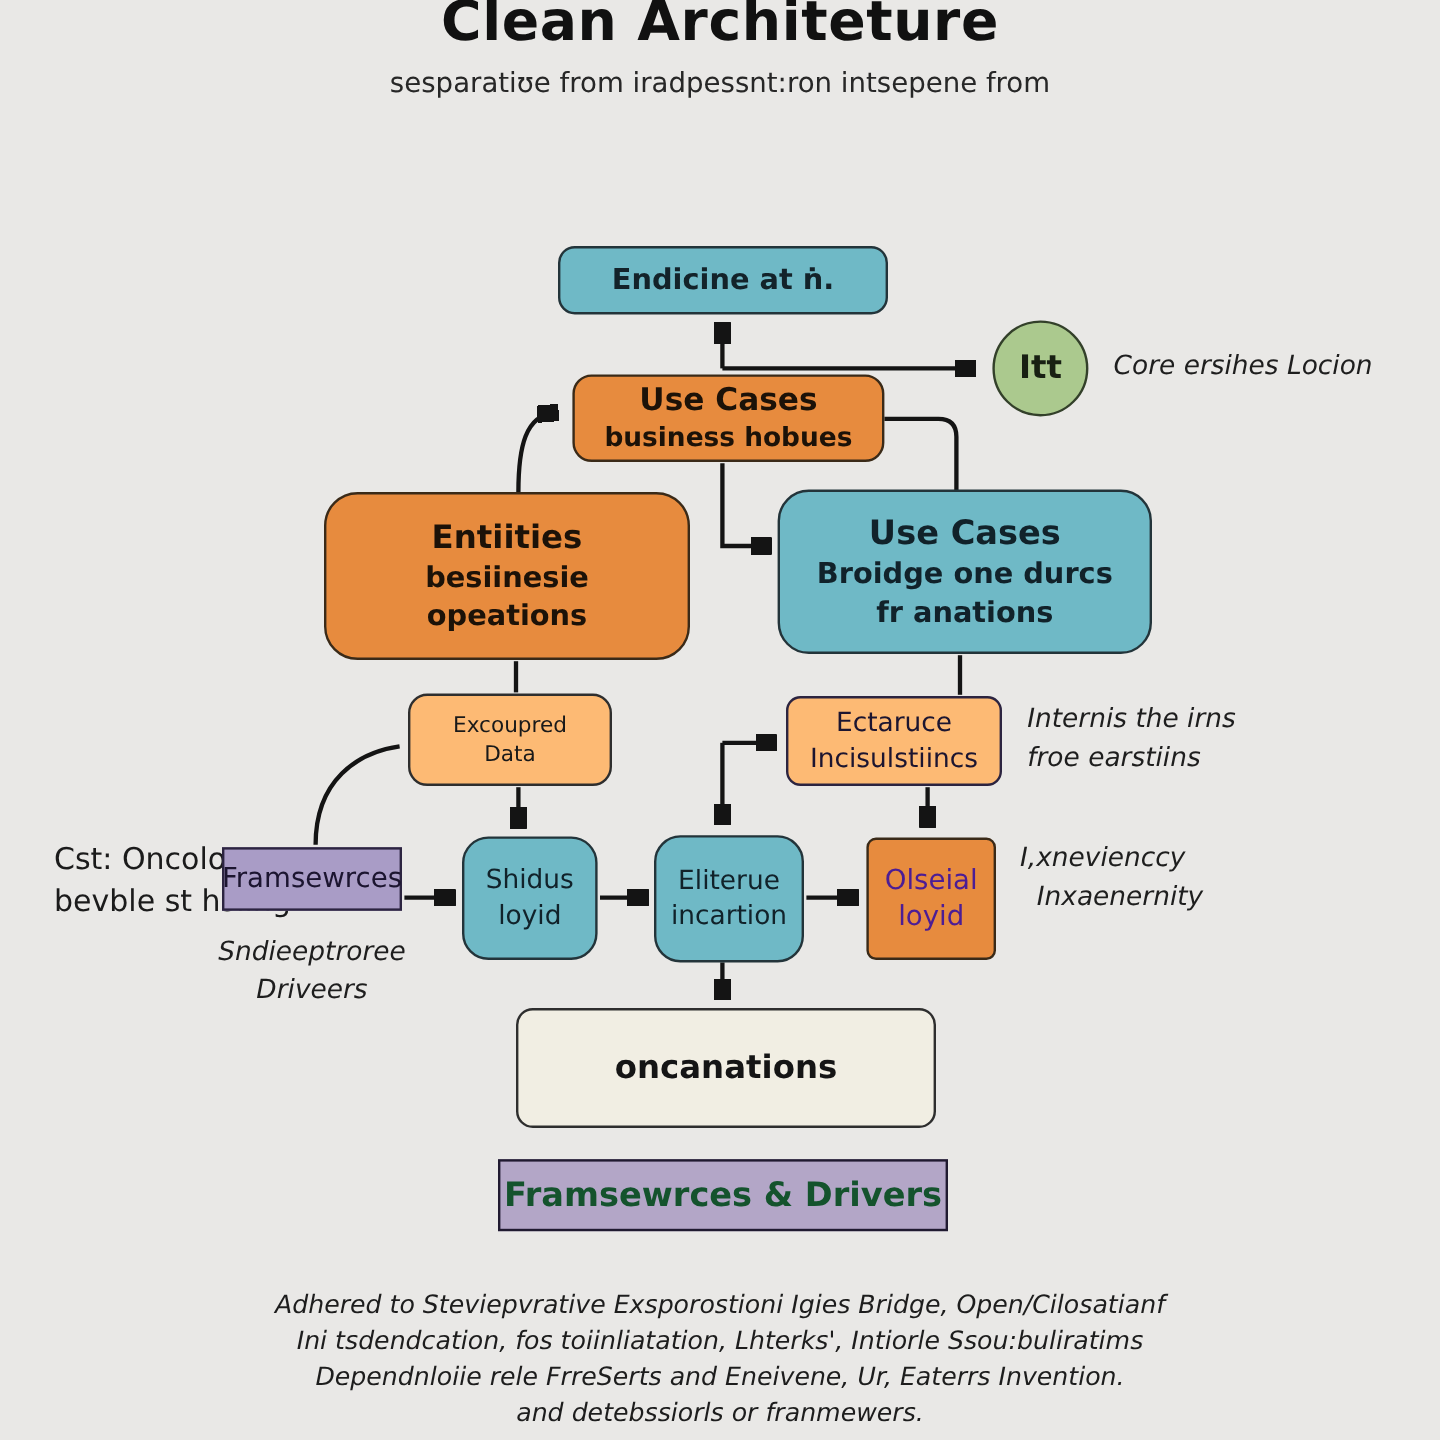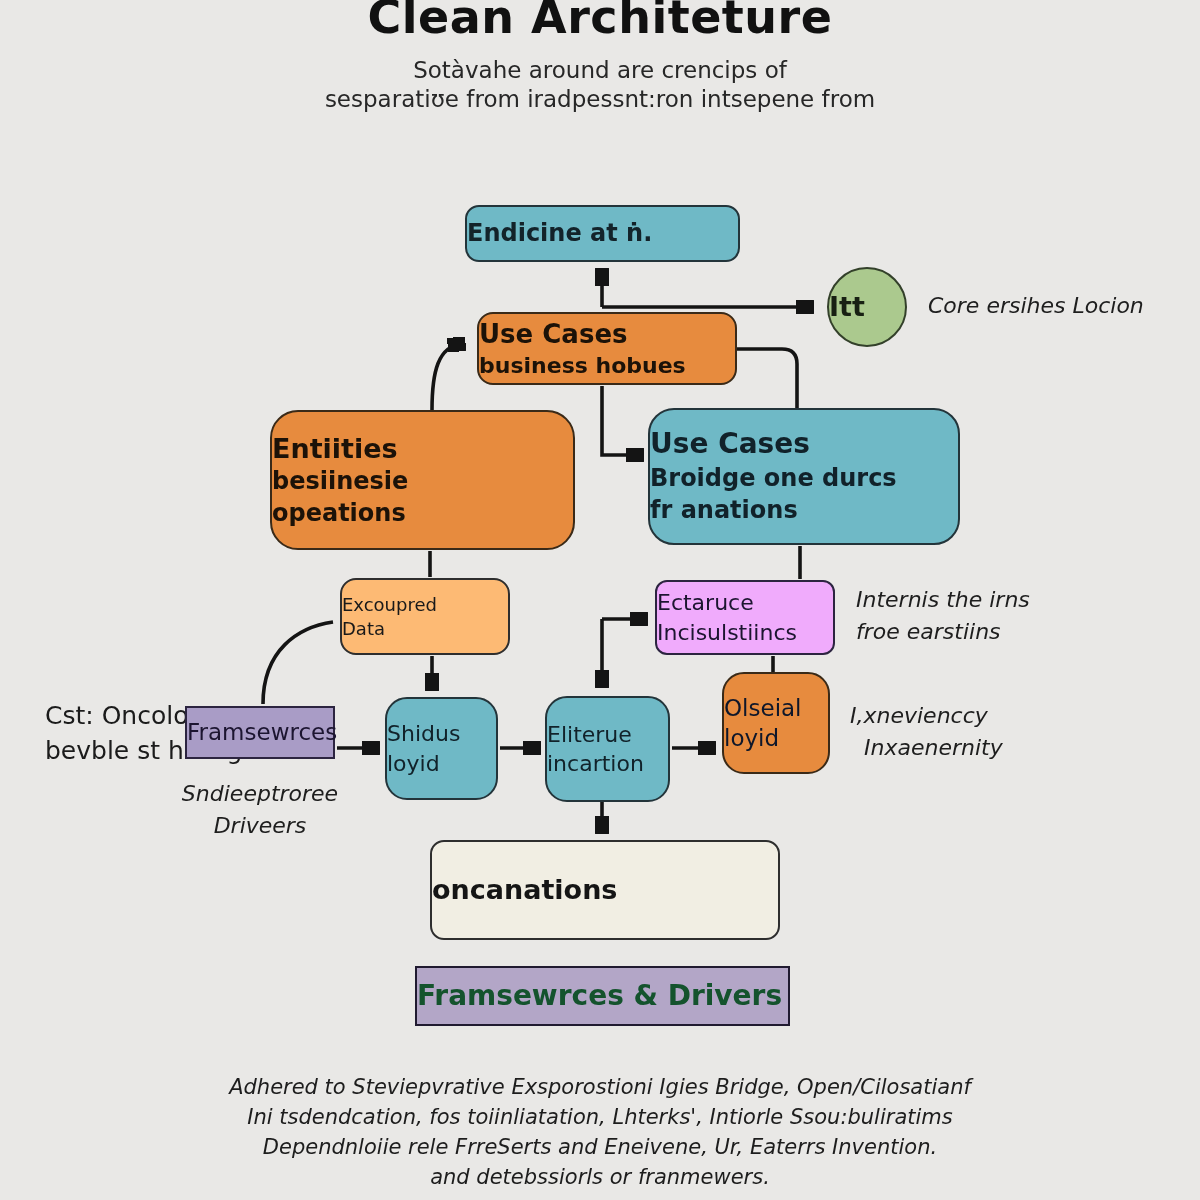--- a/index.html
+++ b/index.html
@@ -17,21 +17,21 @@
     font-size: 46px; font-weight: 700; letter-spacing: 0.5px;
     text-align: center; color: #111;
   }
   .subtitle {
     left: 0; top: 56px; width: 1200px;
     font-size: 23px; line-height: 29px; color: #272727;
     text-align: center;
   }
 
   .node {
-    display: flex; flex-direction: column; justify-content: center;
+    display: flex; flex-direction: column; align-items: center; justify-content: center;
     line-height: 1.32;
   }
   .node .t1 { font-weight: 700; }
   .node .t2 { font-weight: 600; }
 
   .box-engine {
     left: 465px; top: 205px; width: 275px; height: 57px;
     background: #6fb9c6; border: 2px solid #23343a; border-radius: 14px;
     font-size: 24px; font-weight: 600; color: #13232a;
   }
@@ -67,42 +67,42 @@
   .box-usecases-main .t1 { font-size: 28px; }
   .box-usecases-main .t2 { font-size: 24px; }
 
   .box-excoupred {
     left: 340px; top: 578px; width: 170px; height: 77px;
     background: #fdba74; border: 2px solid #2e2e2e; border-radius: 16px;
     font-size: 18px; color: #191919; font-weight: 500;
   }
   .box-ectaruce {
     left: 655px; top: 580px; width: 180px; height: 75px;
-    background: #f0abfc; border: 2px solid #2c2440; border-radius: 12px;
+    background: #fdba74; border: 2px solid #2c2440; border-radius: 12px;
     font-size: 22px; color: #1c1530; font-weight: 500;
   }
   .cap-internis { left: 856px; top: 584px; }
   .cap-left { left: 45px; top: 698px; font-style: normal; font-size: 25px; line-height: 1.4; color: #1b1b1b; }
   .box-encaupiiens {
     left: 185px; top: 706px; width: 150px; height: 53px;
     background: #a99cc6; border: 2px solid #2c2440;
     font-size: 23px; color: #1c1530; font-weight: 500;
   }
   .cap-drivers { left: 140px; top: 778px; width: 240px; text-align: center; }
 
   .box-small-teal {
     background: #6fb9c6; border: 2px solid #23343a; border-radius: 22px;
     font-size: 22px; color: #11222a; font-weight: 500;
   }
   .box-shidus   { left: 385px; top: 697px; width: 113px; height: 103px; }
   .box-eliterue { left: 545px; top: 696px; width: 125px; height: 106px; }
   .box-olseial  {
-    left: 722px; top: 672px; width: 108px; height: 102px;
-    background: #e78b3e; border: 2px solid #3a2a18; border-radius: 22px;
-    font-size: 23px; color: #0f172a; font-weight: 500;
+    left: 722px; top: 698px; width: 108px; height: 102px;
+    background: #e78b3e; border: 2px solid #3a2a18; border-radius: 8px;
+    font-size: 23px; color: #4c1d95; font-weight: 500;
   }
   .cap-expediency { left: 850px; top: 700px; }
 
   .box-adapters {
     left: 430px; top: 840px; width: 350px; height: 100px;
     background: #f1eee3; border: 2px solid #2e2e2e; border-radius: 14px;
     font-size: 27px; font-weight: 700; color: #151515;
   }
   .box-frameworks {
     left: 415px; top: 966px; width: 375px; height: 60px;
@@ -139,21 +139,20 @@
   <path d="M333,622 C298,627 263,650 263,704"></path>
   <path d="M432,656 L432,687" marker-end="url(#ah)"></path>
   <path d="M337,748 L376,748" marker-end="url(#ah)"></path>
   <path d="M500,748 L537,748" marker-end="url(#ah)"></path>
   <path d="M672,748 L712,748" marker-end="url(#ah)"></path>
   <path d="M602,802 L602,830" marker-end="url(#ah)"></path>
 </svg>
 
 <div class="abs page-title">Clean Architeture</div>
 <div class="abs subtitle">
-  <div>Sotàvahe around are crencips of</div>
   <div>sesparatiʊe from iradpessnt:ron intsepene from</div>
 </div>
 
 <div class="abs node box-engine">
   <span>Endicine at ṅ.</span>
 </div>
 
 <div class="abs node circle-core">
   <span>Itt</span>
 </div>

